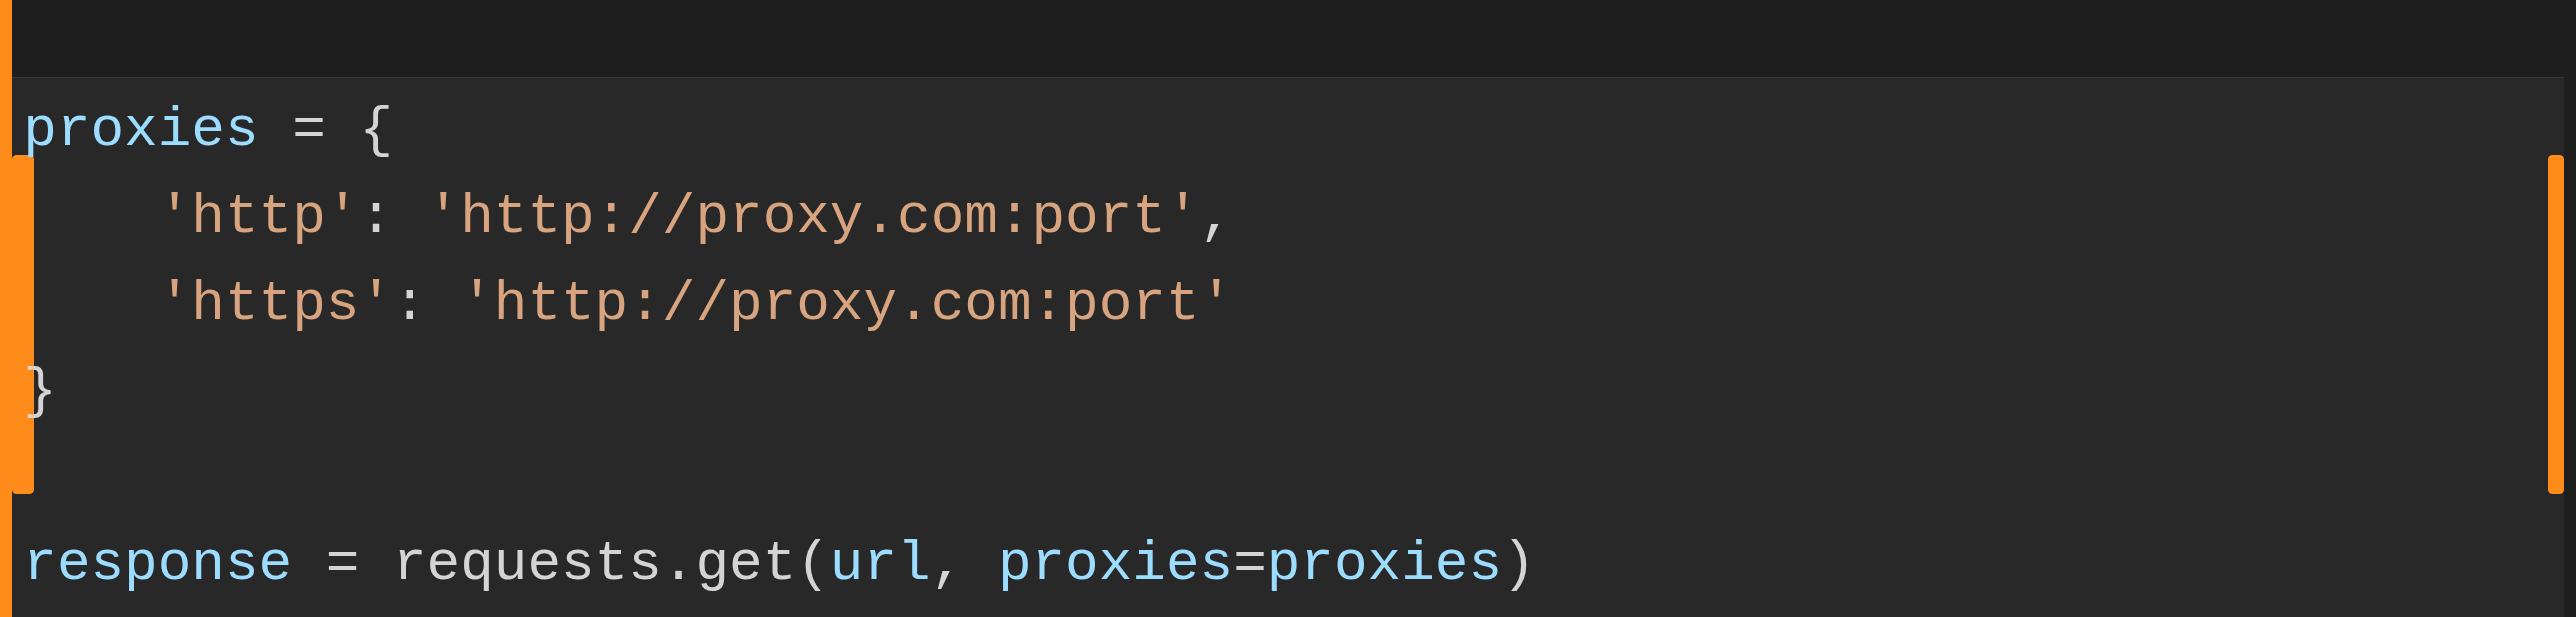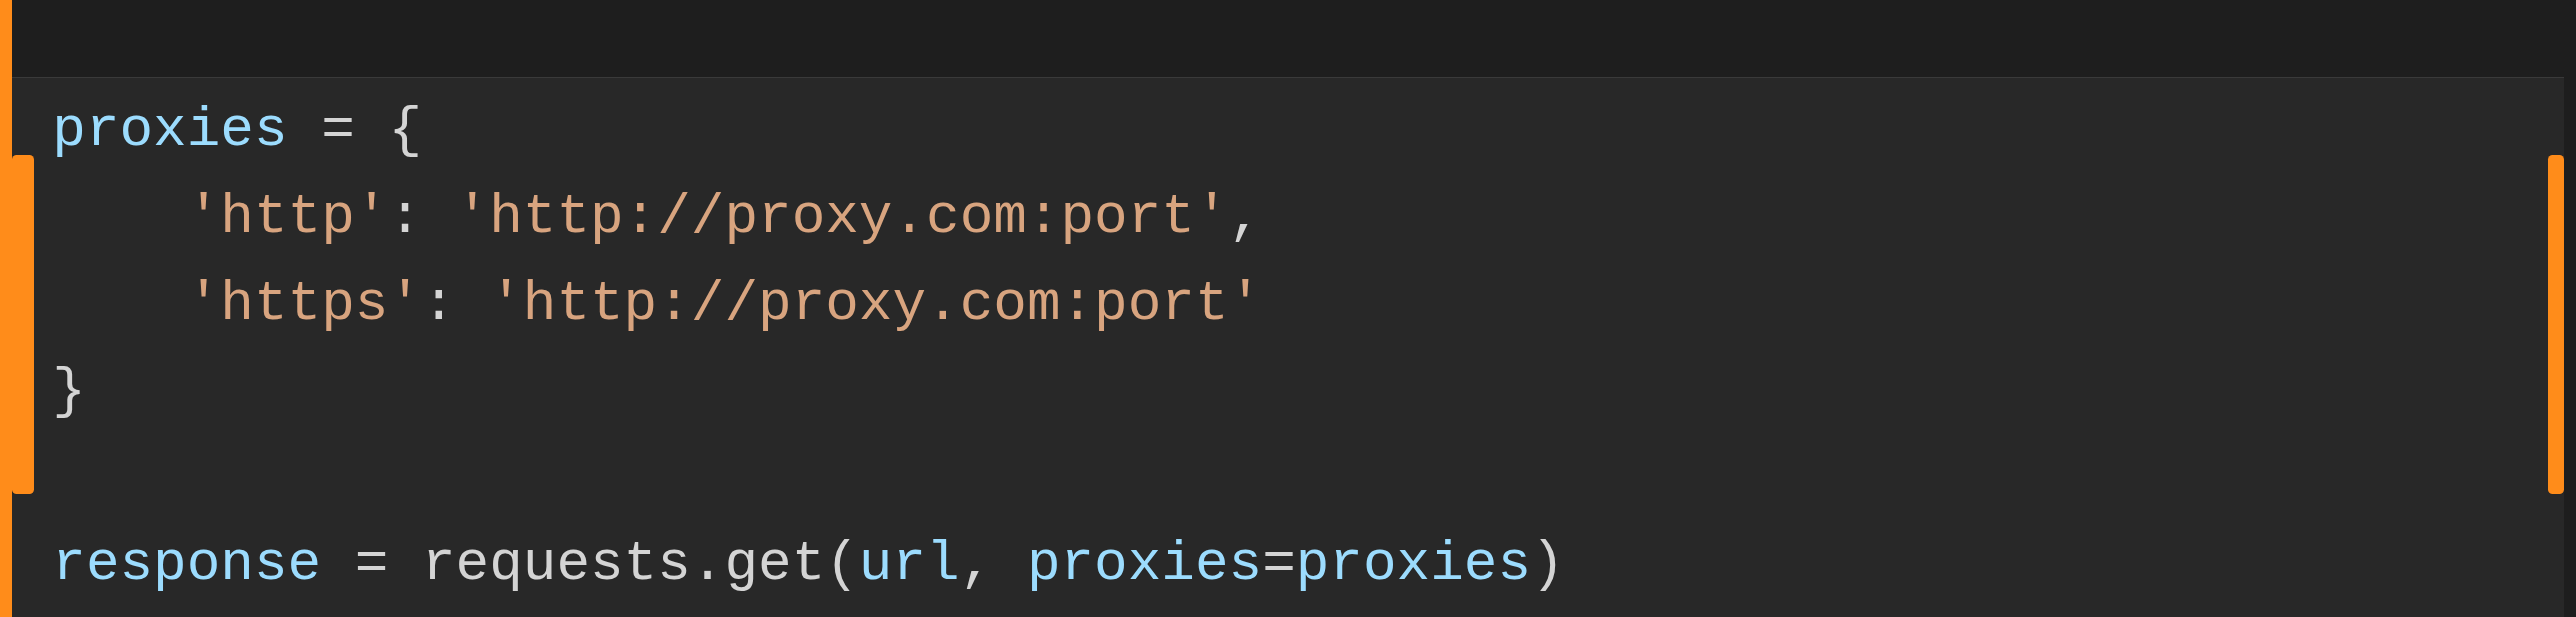--- a/index.html
+++ b/index.html
@@ -43,21 +43,21 @@
   .marker.left {
     left: 0;
     width: 21.6px;
   }
   .marker.right {
     right: 0;
     width: 15.4px;
   }
   .code-block {
     position: absolute;
-    left: 40px;
+    left: 11px;
     top: 9.3px;
     right: 31px;
     white-space: pre;
     font-size: 56px;
     line-height: 1.55;
     color: #d4d4d4;
   }
   .tok-var   { color: #9cdcfe; }
   .tok-op    { color: #d4d4d4; }
   .tok-brace { color: #d4d4d4; }

